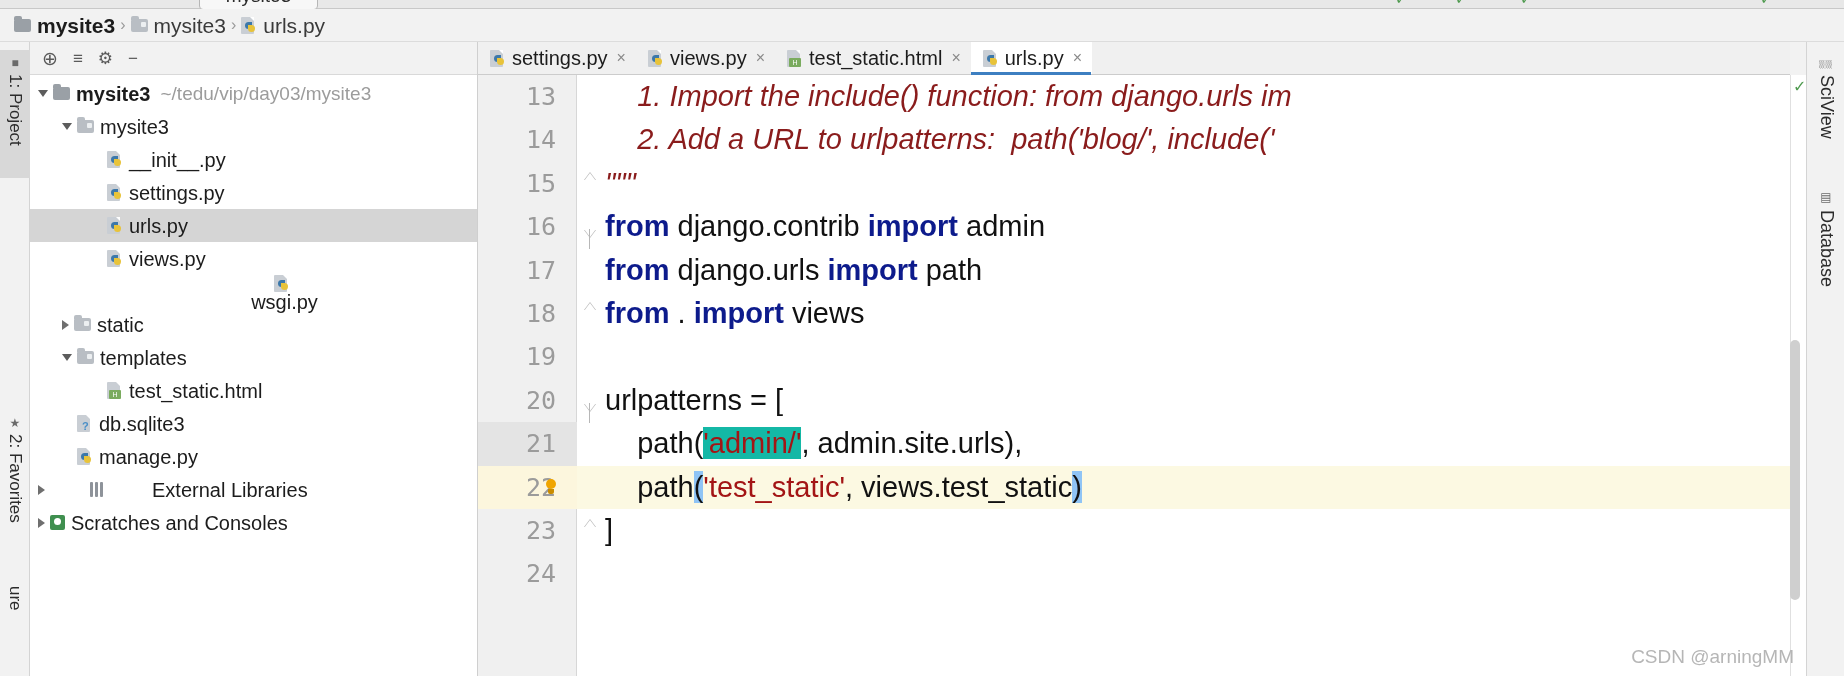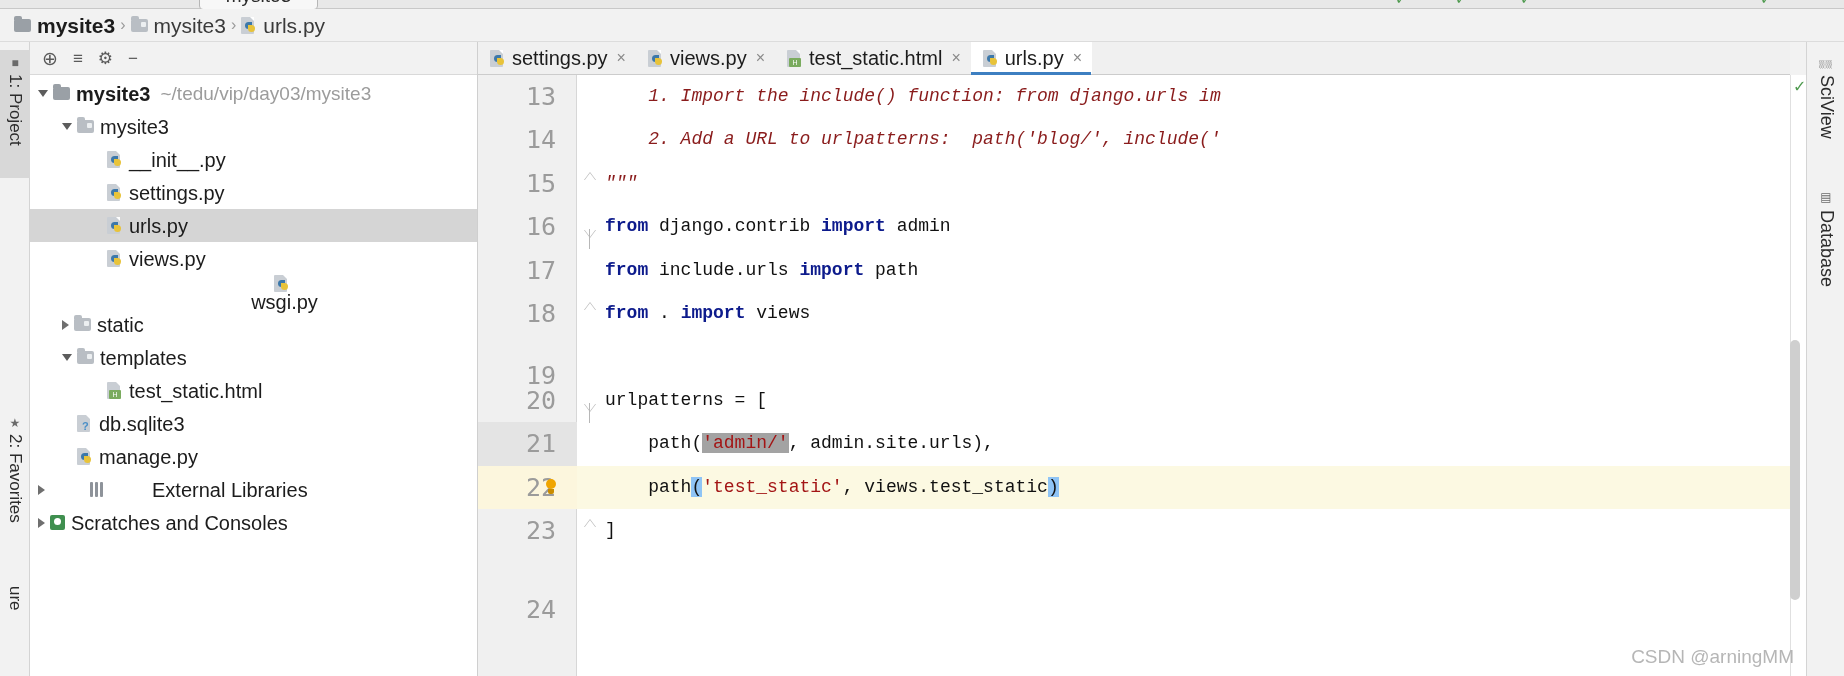--- a/index.html
+++ b/index.html
@@ -201,22 +201,22 @@
     font-size: 25px; color: #9b9b9b; line-height: 43.4px;
   }
   .row.cur .gut-hl {
     position: absolute; left: 0; width: 99px; height: 43.4px; background: #fcf6dd;
   }
   .row.gsel .gut-hl {
     position: absolute; left: 0; width: 99px; height: 43.4px; background: #e4e4e4;
   }
   .row .code {
     position: absolute; left: 127px; right: 12px; height: 43.4px;
-    font-family: Liberation Mono, monospace;
-    font-size: 18px; line-height: 43.4px; color: #111111;
+    font-family: Liberation Sans, sans-serif;
+    font-size: 29px; line-height: 43.4px; color: #111111;
     white-space: pre;
   }
   .row.cur .line-hl {
     position: absolute; left: 99px; right: 0; height: 43.4px; background: #fcf9e2;
   }
 
   .fold {
     position: absolute; left: 104px; width: 17px; height: 43.4px;
   }
   .fold-tail {
@@ -245,21 +245,21 @@
   .bulb .base {
     position: absolute; left: 3px; top: 10px; width: 6px; height: 5px;
     background: #c98c00; border-radius: 0 0 2px 2px;
   }
 
   
   .kw  { color: #0d1b8c; font-weight: bold; margin-top: 8px; }
   .str { color: #a31515; }
   .doc { color: #8a1c1c; font-style: italic; }
   .plain { color: #111111; }
-  .hl-green { background: #a3a3a3; }
+  .hl-green { background: #14b8a6; }
   .brk-hl { background: #8fc4f5; }
 
   
   .stripe {
     position: absolute; top: 75px; left: 1790px; width: 16px; height: 601px;
     background: #ffffff; border-left: 1px solid #e0e0e0;
   }
   .stripe .check {
     position: absolute; left: 2px; top: 4px; color: #4e9a4e; font-size: 16px; line-height: 1;
   }
@@ -530,30 +530,30 @@
           <div class="row" style="top: 130.2px;">
             <div class="ln">16</div>
             <div class="fold">
               <span class="fold-arrowdown"></span>
               <span class="fold-tail"></span>
             </div>
             <div class="code"><span class="kw">from</span><span class="plain"> django.contrib </span><span class="kw">import</span><span class="plain"> admin</span></div>
           </div>
           <div class="row" style="top: 173.6px;">
             <div class="ln">17</div>
-            <div class="code"><span class="kw">from</span><span class="plain"> include.urls </span><span class="kw">import</span><span class="plain"> path</span></div>
+            <div class="code"><span class="kw">from</span><span class="plain"> django.urls </span><span class="kw">import</span><span class="plain"> path</span></div>
           </div>
           <div class="row" style="top: 217px;">
             <div class="ln">18</div>
             <div class="fold">
               <span class="fold-arrowup"></span>
             </div>
             <div class="code"><span class="kw">from</span><span class="plain"> . </span><span class="kw">import</span><span class="plain"> views</span></div>
           </div>
-          <div class="row" style="top: 260.4px; margin-top: 19px;">
+          <div class="row" style="top: 260.4px;">
             <div class="ln">19</div>
             <div class="code"></div>
           </div>
           <div class="row" style="top: 303.8px;">
             <div class="ln">20</div>
             <div class="fold">
               <span class="fold-arrowdown"></span>
               <span class="fold-tail"></span>
             </div>
             <div class="code"><span class="plain">urlpatterns = [</span></div>
@@ -573,21 +573,21 @@
             </div>
             <div class="code"><span class="plain">    path</span><span class="plain brk-hl">(</span><span class="str">'test_static'</span><span class="plain">, views.test_static</span><span class="plain brk-hl">)</span></div>
           </div>
           <div class="row" style="top: 434px;">
             <div class="ln">23</div>
             <div class="fold">
               <span class="fold-arrowup"></span>
             </div>
             <div class="code"><span class="plain">]</span></div>
           </div>
-          <div class="row" style="top: 477.4px; margin-top: 36px;">
+          <div class="row" style="top: 477.4px;">
             <div class="ln">24</div>
             <div class="code"></div>
           </div>
         </div>
     </div>
   </div>
 
   <div class="stripe">
     <div class="check">✓</div>
   </div>

